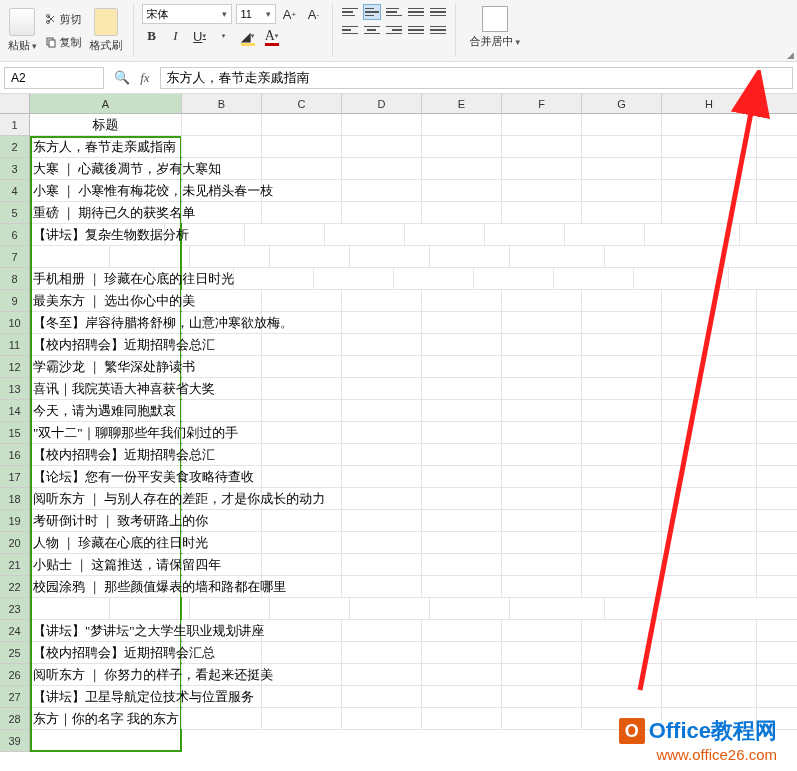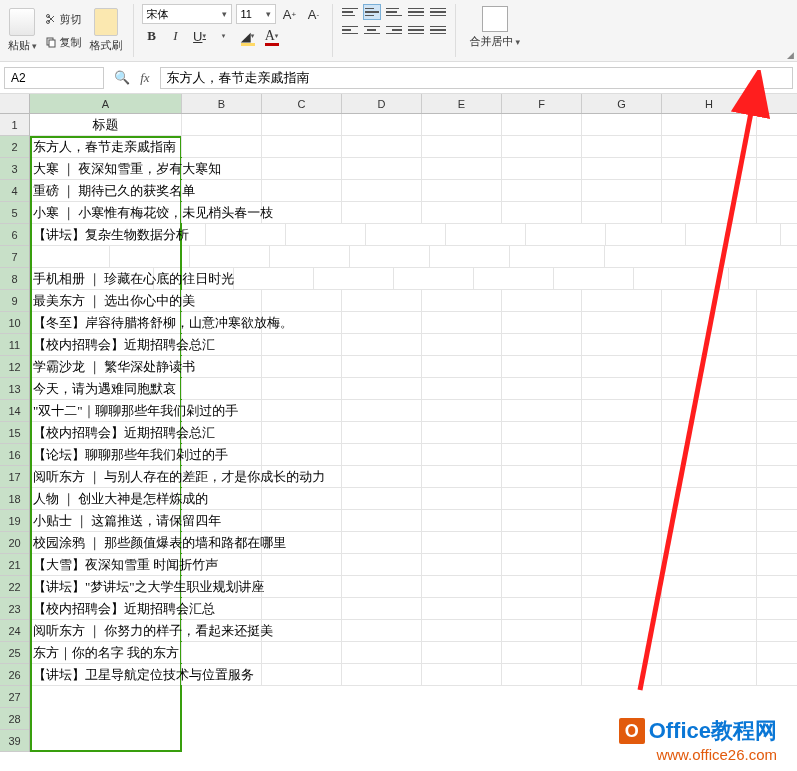--- a/index.html
+++ b/index.html
@@ -273,51 +273,51 @@
         <div class="cell overflow" style="width: 152px;">东方人，春节走亲戚指南</div>
         <div class="cell" style="width: 80px;"></div>
         <div class="cell" style="width: 80px;"></div>
         <div class="cell" style="width: 80px;"></div>
         <div class="cell" style="width: 80px;"></div>
         <div class="cell" style="width: 80px;"></div>
         <div class="cell" style="width: 80px;"></div>
         <div class="cell" style="width: 95px;"></div>
       </div>
       <div class="cell-row">
-        <div class="cell overflow" style="width: 152px;">大寒 ｜ 夜深知雪重，岁有大寒知</div>
+        <div class="cell overflow" style="width: 152px;">大寒 ｜ 心藏後凋节，岁有大寒知</div>
+        <div class="cell" style="width: 80px;"></div>
+        <div class="cell" style="width: 80px;"></div>
+        <div class="cell" style="width: 80px;"></div>
+        <div class="cell" style="width: 80px;"></div>
+        <div class="cell" style="width: 80px;"></div>
+        <div class="cell" style="width: 80px;"></div>
+        <div class="cell" style="width: 95px;"></div>
+      </div>
+      <div class="cell-row">
+        <div class="cell overflow" style="width: 152px;">小寒 ｜ 小寒惟有梅花饺，未见梢头春一枝</div>
         <div class="cell" style="width: 80px;"></div>
         <div class="cell" style="width: 80px;"></div>
         <div class="cell" style="width: 80px;"></div>
         <div class="cell" style="width: 80px;"></div>
         <div class="cell" style="width: 80px;"></div>
         <div class="cell" style="width: 80px;"></div>
         <div class="cell" style="width: 95px;"></div>
       </div>
       <div class="cell-row">
         <div class="cell overflow" style="width: 152px;">重磅 ｜ 期待已久的获奖名单</div>
         <div class="cell" style="width: 80px;"></div>
         <div class="cell" style="width: 80px;"></div>
         <div class="cell" style="width: 80px;"></div>
         <div class="cell" style="width: 80px;"></div>
         <div class="cell" style="width: 80px;"></div>
         <div class="cell" style="width: 80px;"></div>
         <div class="cell" style="width: 95px;"></div>
       </div>
       <div class="cell-row">
-        <div class="cell overflow" style="width: 152px;">小寒 ｜ 小寒惟有梅花饺，未见梢头春一枝</div>
-        <div class="cell" style="width: 80px;"></div>
-        <div class="cell" style="width: 80px;"></div>
-        <div class="cell" style="width: 80px;"></div>
-        <div class="cell" style="width: 80px;"></div>
-        <div class="cell" style="width: 80px;"></div>
-        <div class="cell" style="width: 80px;"></div>
-        <div class="cell" style="width: 95px;"></div>
-      </div>
-      <div class="cell-row">
-        <div class="cell overflow" style="width: 176px;">【讲坛】复杂生物数据分析</div>
+        <div class="cell overflow" style="width: 135px;">【讲坛】复杂生物数据分析</div>
         <div class="cell" style="width: 80px;"></div>
         <div class="cell" style="width: 80px;"></div>
         <div class="cell" style="width: 80px;"></div>
         <div class="cell" style="width: 80px;"></div>
         <div class="cell" style="width: 80px;"></div>
         <div class="cell" style="width: 80px;"></div>
         <div class="cell" style="width: 95px;"></div>
       </div>
       <div class="cell-row">
         <div class="cell" style="width: 80px;"></div>
@@ -372,20 +372,30 @@
         <div class="cell overflow" style="width: 152px;">学霸沙龙 ｜ 繁华深处静读书</div>
         <div class="cell" style="width: 80px;"></div>
         <div class="cell" style="width: 80px;"></div>
         <div class="cell" style="width: 80px;"></div>
         <div class="cell" style="width: 80px;"></div>
         <div class="cell" style="width: 80px;"></div>
         <div class="cell" style="width: 80px;"></div>
         <div class="cell" style="width: 95px;"></div>
       </div>
       <div class="cell-row">
+        <div class="cell overflow" style="width: 152px;">喜讯｜我院英语大神喜获省大奖</div>
+        <div class="cell" style="width: 80px;"></div>
+        <div class="cell" style="width: 80px;"></div>
+        <div class="cell" style="width: 80px;"></div>
+        <div class="cell" style="width: 80px;"></div>
+        <div class="cell" style="width: 80px;"></div>
+        <div class="cell" style="width: 80px;"></div>
+        <div class="cell" style="width: 95px;"></div>
+      </div>
+      <div class="cell-row">
         <div class="cell overflow" style="width: 152px;">今天，请为遇难同胞默哀</div>
         <div class="cell" style="width: 80px;"></div>
         <div class="cell" style="width: 80px;"></div>
         <div class="cell" style="width: 80px;"></div>
         <div class="cell" style="width: 80px;"></div>
         <div class="cell" style="width: 80px;"></div>
         <div class="cell" style="width: 80px;"></div>
         <div class="cell" style="width: 95px;"></div>
       </div>
       <div class="cell-row">
@@ -402,41 +412,51 @@
         <div class="cell overflow" style="width: 152px;">【校内招聘会】近期招聘会总汇</div>
         <div class="cell" style="width: 80px;"></div>
         <div class="cell" style="width: 80px;"></div>
         <div class="cell" style="width: 80px;"></div>
         <div class="cell" style="width: 80px;"></div>
         <div class="cell" style="width: 80px;"></div>
         <div class="cell" style="width: 80px;"></div>
         <div class="cell" style="width: 95px;"></div>
       </div>
       <div class="cell-row">
-        <div class="cell overflow" style="width: 152px;">【论坛】聊聊那些年我们剁过的手</div>
+        <div class="cell overflow" style="width: 152px;">【论坛】您有一份平安美食攻略待查收</div>
         <div class="cell" style="width: 80px;"></div>
         <div class="cell" style="width: 80px;"></div>
         <div class="cell" style="width: 80px;"></div>
         <div class="cell" style="width: 80px;"></div>
         <div class="cell" style="width: 80px;"></div>
         <div class="cell" style="width: 80px;"></div>
         <div class="cell" style="width: 95px;"></div>
       </div>
       <div class="cell-row">
         <div class="cell overflow" style="width: 152px;">阅听东方 ｜ 与别人存在的差距，才是你成长的动力</div>
         <div class="cell" style="width: 80px;"></div>
         <div class="cell" style="width: 80px;"></div>
         <div class="cell" style="width: 80px;"></div>
         <div class="cell" style="width: 80px;"></div>
         <div class="cell" style="width: 80px;"></div>
         <div class="cell" style="width: 80px;"></div>
         <div class="cell" style="width: 95px;"></div>
       </div>
       <div class="cell-row">
-        <div class="cell overflow" style="width: 152px;">人物 ｜ 创业大神是怎样炼成的</div>
+        <div class="cell overflow" style="width: 152px;">考研倒计时 ｜ 致考研路上的你</div>
+        <div class="cell" style="width: 80px;"></div>
+        <div class="cell" style="width: 80px;"></div>
+        <div class="cell" style="width: 80px;"></div>
+        <div class="cell" style="width: 80px;"></div>
+        <div class="cell" style="width: 80px;"></div>
+        <div class="cell" style="width: 80px;"></div>
+        <div class="cell" style="width: 95px;"></div>
+      </div>
+      <div class="cell-row">
+        <div class="cell overflow" style="width: 152px;">人物 ｜ 珍藏在心底的往日时光</div>
         <div class="cell" style="width: 80px;"></div>
         <div class="cell" style="width: 80px;"></div>
         <div class="cell" style="width: 80px;"></div>
         <div class="cell" style="width: 80px;"></div>
         <div class="cell" style="width: 80px;"></div>
         <div class="cell" style="width: 80px;"></div>
         <div class="cell" style="width: 95px;"></div>
       </div>
       <div class="cell-row">
         <div class="cell overflow" style="width: 152px;">小贴士 ｜ 这篇推送，请保留四年</div>
@@ -452,21 +472,20 @@
         <div class="cell overflow" style="width: 152px;">校园涂鸦 ｜ 那些颜值爆表的墙和路都在哪里</div>
         <div class="cell" style="width: 80px;"></div>
         <div class="cell" style="width: 80px;"></div>
         <div class="cell" style="width: 80px;"></div>
         <div class="cell" style="width: 80px;"></div>
         <div class="cell" style="width: 80px;"></div>
         <div class="cell" style="width: 80px;"></div>
         <div class="cell" style="width: 95px;"></div>
       </div>
       <div class="cell-row">
-        <div class="cell overflow" style="width: 152px;">【大雪】夜深知雪重 时闻折竹声</div>
         <div class="cell" style="width: 80px;"></div>
         <div class="cell" style="width: 80px;"></div>
         <div class="cell" style="width: 80px;"></div>
         <div class="cell" style="width: 80px;"></div>
         <div class="cell" style="width: 80px;"></div>
         <div class="cell" style="width: 80px;"></div>
         <div class="cell" style="width: 95px;"></div>
       </div>
       <div class="cell-row">
         <div class="cell overflow" style="width: 152px;">【讲坛】"梦讲坛"之大学生职业规划讲座</div>
@@ -492,31 +511,31 @@
         <div class="cell overflow" style="width: 152px;">阅听东方 ｜ 你努力的样子，看起来还挺美</div>
         <div class="cell" style="width: 80px;"></div>
         <div class="cell" style="width: 80px;"></div>
         <div class="cell" style="width: 80px;"></div>
         <div class="cell" style="width: 80px;"></div>
         <div class="cell" style="width: 80px;"></div>
         <div class="cell" style="width: 80px;"></div>
         <div class="cell" style="width: 95px;"></div>
       </div>
       <div class="cell-row">
+        <div class="cell overflow" style="width: 152px;">【讲坛】卫星导航定位技术与位置服务</div>
+        <div class="cell" style="width: 80px;"></div>
+        <div class="cell" style="width: 80px;"></div>
+        <div class="cell" style="width: 80px;"></div>
+        <div class="cell" style="width: 80px;"></div>
+        <div class="cell" style="width: 80px;"></div>
+        <div class="cell" style="width: 80px;"></div>
+        <div class="cell" style="width: 95px;"></div>
+      </div>
+      <div class="cell-row">
         <div class="cell overflow" style="width: 152px;">东方｜你的名字 我的东方</div>
-        <div class="cell" style="width: 80px;"></div>
-        <div class="cell" style="width: 80px;"></div>
-        <div class="cell" style="width: 80px;"></div>
-        <div class="cell" style="width: 80px;"></div>
-        <div class="cell" style="width: 80px;"></div>
-        <div class="cell" style="width: 80px;"></div>
-        <div class="cell" style="width: 95px;"></div>
-      </div>
-      <div class="cell-row">
-        <div class="cell overflow" style="width: 152px;">【讲坛】卫星导航定位技术与位置服务</div>
         <div class="cell" style="width: 80px;"></div>
         <div class="cell" style="width: 80px;"></div>
         <div class="cell" style="width: 80px;"></div>
         <div class="cell" style="width: 80px;"></div>
         <div class="cell" style="width: 80px;"></div>
         <div class="cell" style="width: 80px;"></div>
         <div class="cell" style="width: 95px;"></div>
       </div>
     </div>
   <div class="selection-box" id="selbox" style="left: 30px; top: 42px; width: 152px; height: 616px;"></div>

